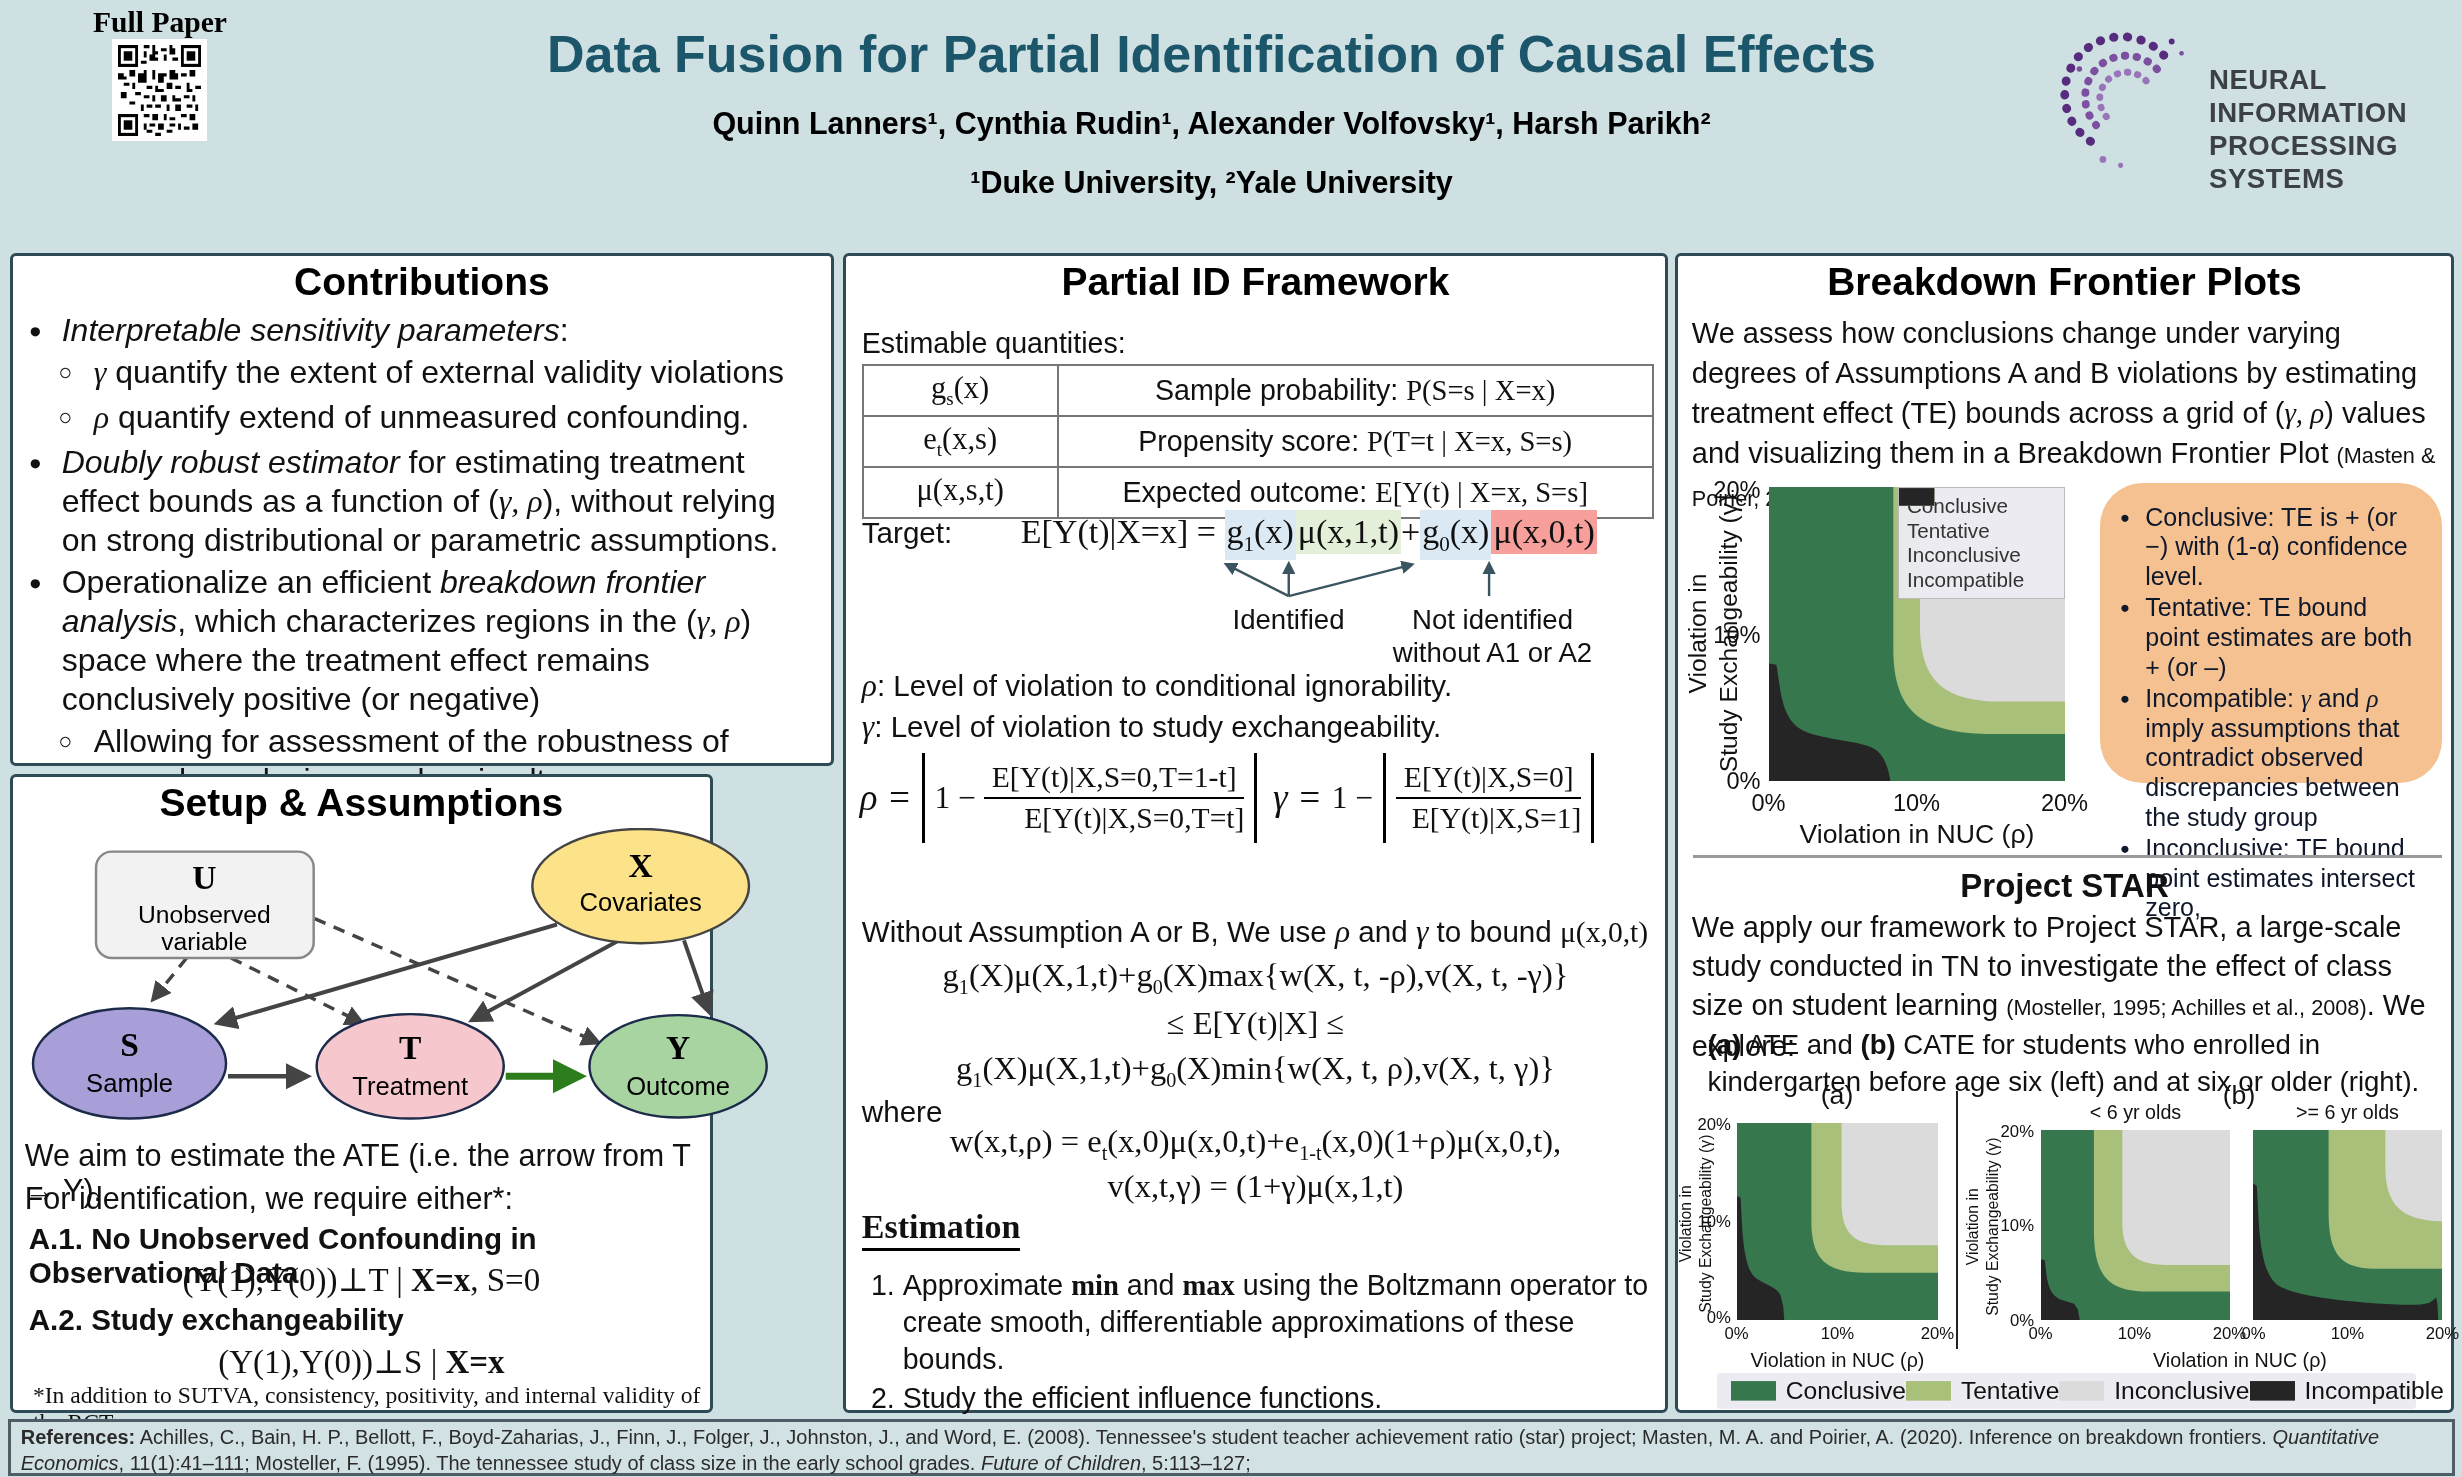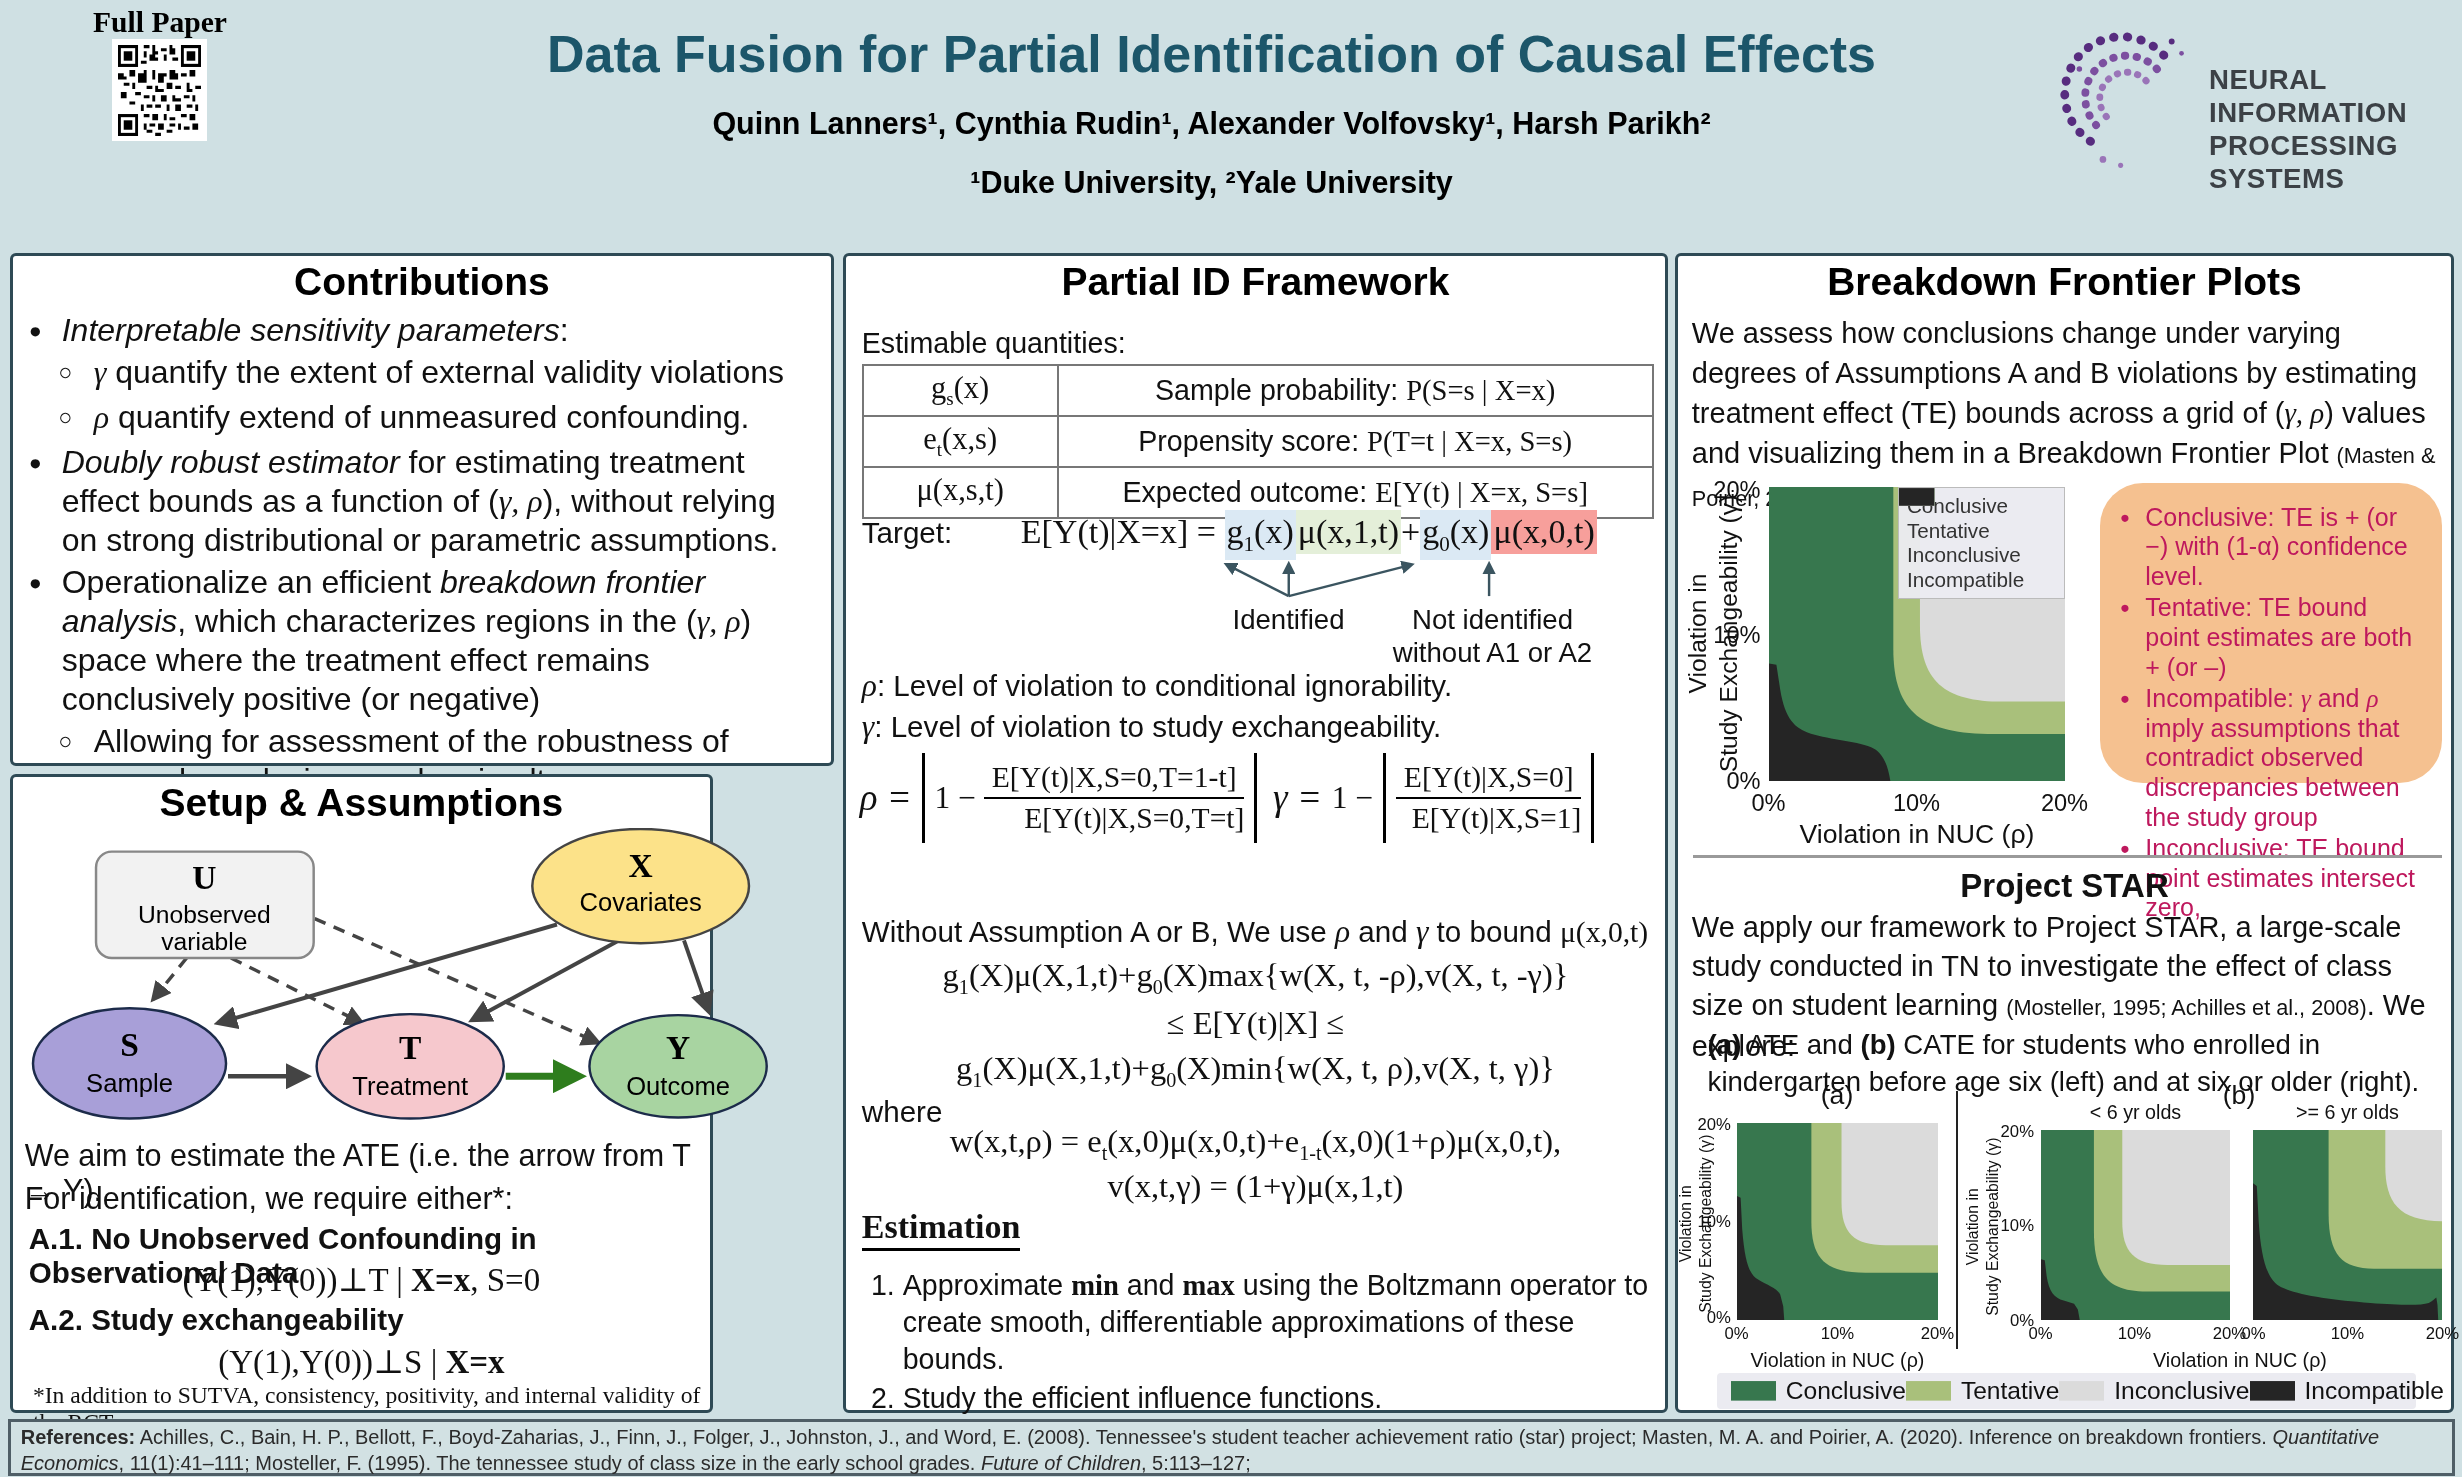--- a/index.html
+++ b/index.html
@@ -63,21 +63,21 @@
   .ytick{position:absolute;font-size:23.6px;text-align:right;width:59px}
   .ylab{position:absolute;text-align:center;transform:rotate(-90deg);font-size:24.6px;line-height:30.5px}
   .xlab{position:absolute;text-align:center;font-size:26.6px}
   .tick-s{position:absolute;font-size:16.7px;text-align:center;width:49px}
   .ytick-s{position:absolute;font-size:16.7px;text-align:right;width:45px}
   .ylab-s{position:absolute;text-align:center;transform:rotate(-90deg);font-size:15.8px;line-height:19.7px}
   .xlab-s{position:absolute;text-align:center;font-size:19.7px}
   .bf-legend{position:absolute;right:0;top:0;width:167px;background:rgba(236,236,242,.95);border:1px solid #bbb;padding:5.9px 7.9px;box-sizing:border-box}
   .lg-row{display:flex;align-items:center;gap:9.9px;height:24.6px;font-size:20.7px;color:#333}
   .callout{position:absolute;border-radius:43px;padding:19.7px 17.7px 13.8px 13.8px;box-sizing:border-box}
-  .callout ul{margin:0;padding:0;list-style:none;font-size:25px;line-height:29.6px;color:#be185d}
+  .callout ul{margin:0;padding:0;list-style:none;font-size:25px;line-height:29.6px;color:#0f172a}
   .callout li{position:relative;padding-left:31.5px;margin-bottom:2px}
   .callout li::before{content:"●";position:absolute;left:5.9px;top:0;font-size:16.7px}
   .divider-h{position:absolute;height:3px;background:#9a9a9a}
   .divider-v{position:absolute;width:2px;background:#222}
   .star-title{position:absolute;left:0;right:0;text-align:center;font-size:33px;font-weight:bold}
   .panel-lab{position:absolute;font-size:26.6px;text-align:center;width:118px}
   .sub-title{position:absolute;font-size:19.7px;text-align:center;width:197px}
   .legend-bar{position:absolute;background:#ebebf1;border-radius:3.9px;display:flex;align-items:center;justify-content:space-around;padding:0 13.8px;box-sizing:border-box}
   .legend-bar .lg-row{font-size:24.6px;height:36px;color:#111}
   

